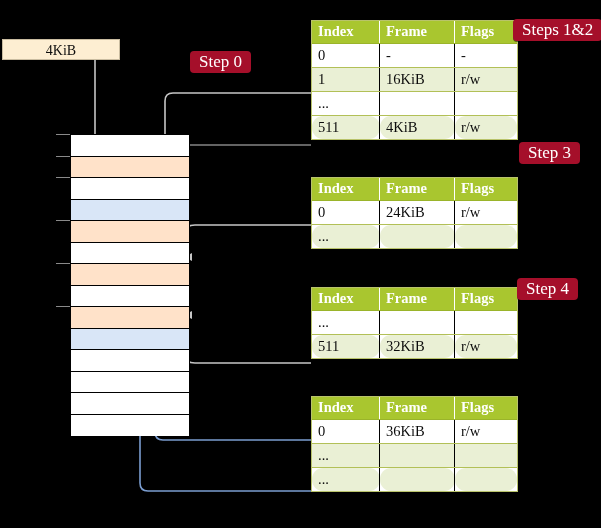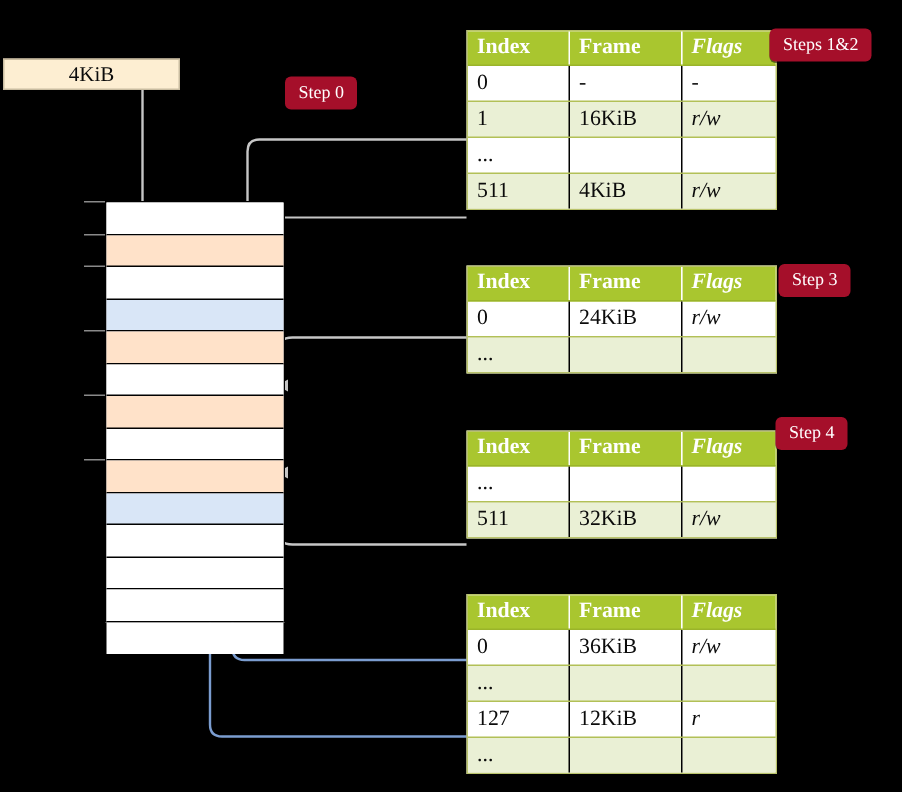--- a/index.html
+++ b/index.html
@@ -105,35 +105,35 @@
     font-size: 14.5px;
     color: #0b0b0b;
     text-align: left;
     padding: 2px 6px 3px 6px;
     border-right: 1px solid #000000;
     border-bottom: 1px solid #b2c057;
     height: 18px;
     white-space: nowrap;
   }
   .ptable td:last-child { border-right: none; }
-  .ptable tr:last-child td { border-bottom: none; }
+  .ptable tr:last-child td { border-bottom: none; border-radius: 11px; }
   .ptable tr.alt td { background: #eaf0d5; }
   .ptable td.hl { background: #f6f69e; }
 
   
   .col-index { width: 55px; }
   .col-frame { width: 62px; }
-  .col-flags { width: 50px; font-style: italic; }
+  .col-flags { width: 50px; }
 
   
   .badge {
     position: absolute;
     background: #a50f2a;
     color: #ffffff;
-    font-size: 12px;
+    font-size: 17px;
     line-height: 19px;
     padding: 1px 9px 2px 9px;
     border-radius: 4px;
     white-space: nowrap;
     box-shadow: 0 1px 0 rgba(0,0,0,0.5);
   }
 </style>
 </head>
 <body>
 
@@ -294,39 +294,34 @@
             <tr>
               <td class="col-index">0</td>
               <td class="col-frame">36KiB</td>
               <td class="col-flags">r/w</td>
             </tr>
             <tr class="alt">
               <td class="col-index">...</td>
               <td class="col-frame"></td>
               <td class="col-flags"></td>
             </tr>
-            <tr>
-              <td class="col-index">127</td>
-              <td class="col-frame">12KiB</td>
-              <td class="col-flags">r</td>
-            </tr>
             <tr class="alt">
               <td class="col-index">...</td>
               <td class="col-frame"></td>
               <td class="col-flags"></td>
             </tr>
           </tbody>
         </table>
       </div>
     </div>
 
   <div id="badges-host">
       <div class="badge" style="left: 190px; top: 51px;">Step 0</div>
       <div class="badge" style="left: 513px; top: 19px;">Steps 1&amp;2</div>
-      <div class="badge" style="left: 519px; top: 176px;">Step 3</div>
+      <div class="badge" style="left: 519px; top: 142px;">Step 3</div>
       <div class="badge" style="left: 517px; top: 278px;">Step 4</div>
     </div>
 
 <div class="tick" style="top: 134px;"></div>
     <div class="tick" style="top: 155.5px;"></div>
     <div class="tick" style="top: 177px;"></div>
     <div class="tick" style="top: 220px;"></div>
     <div class="tick" style="top: 263px;"></div>
     <div class="tick" style="top: 306px;"></div>
   </div>

